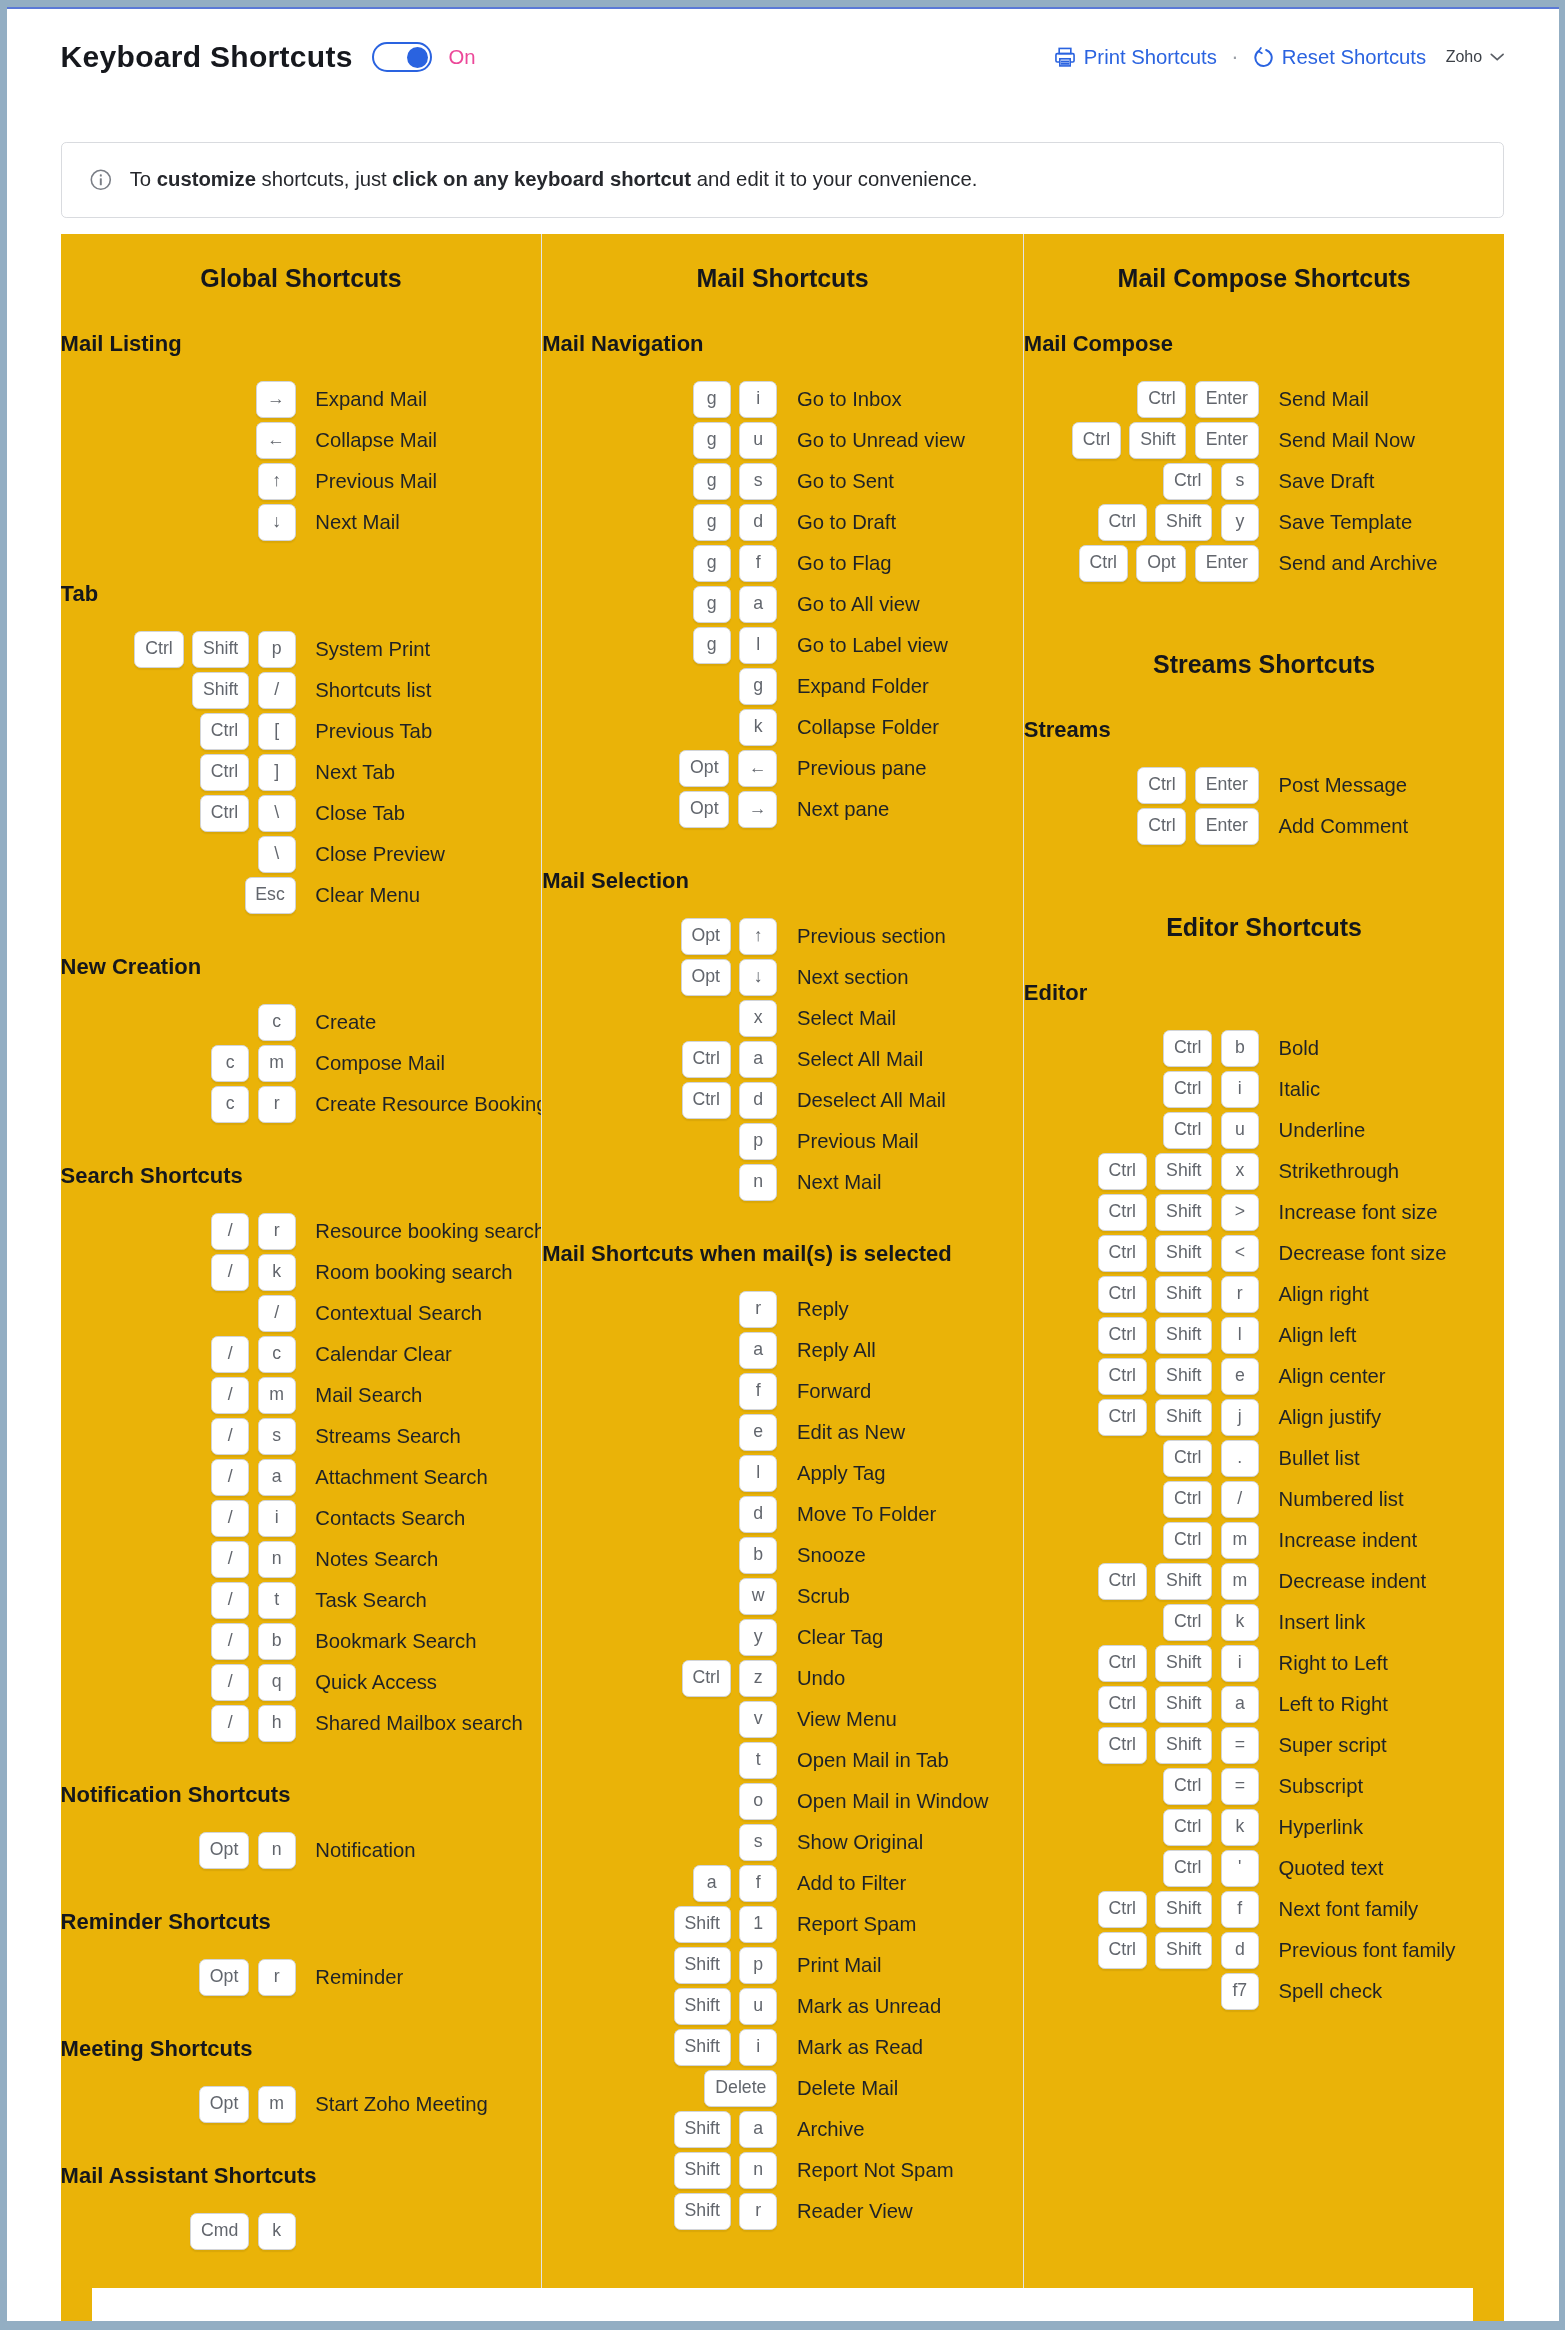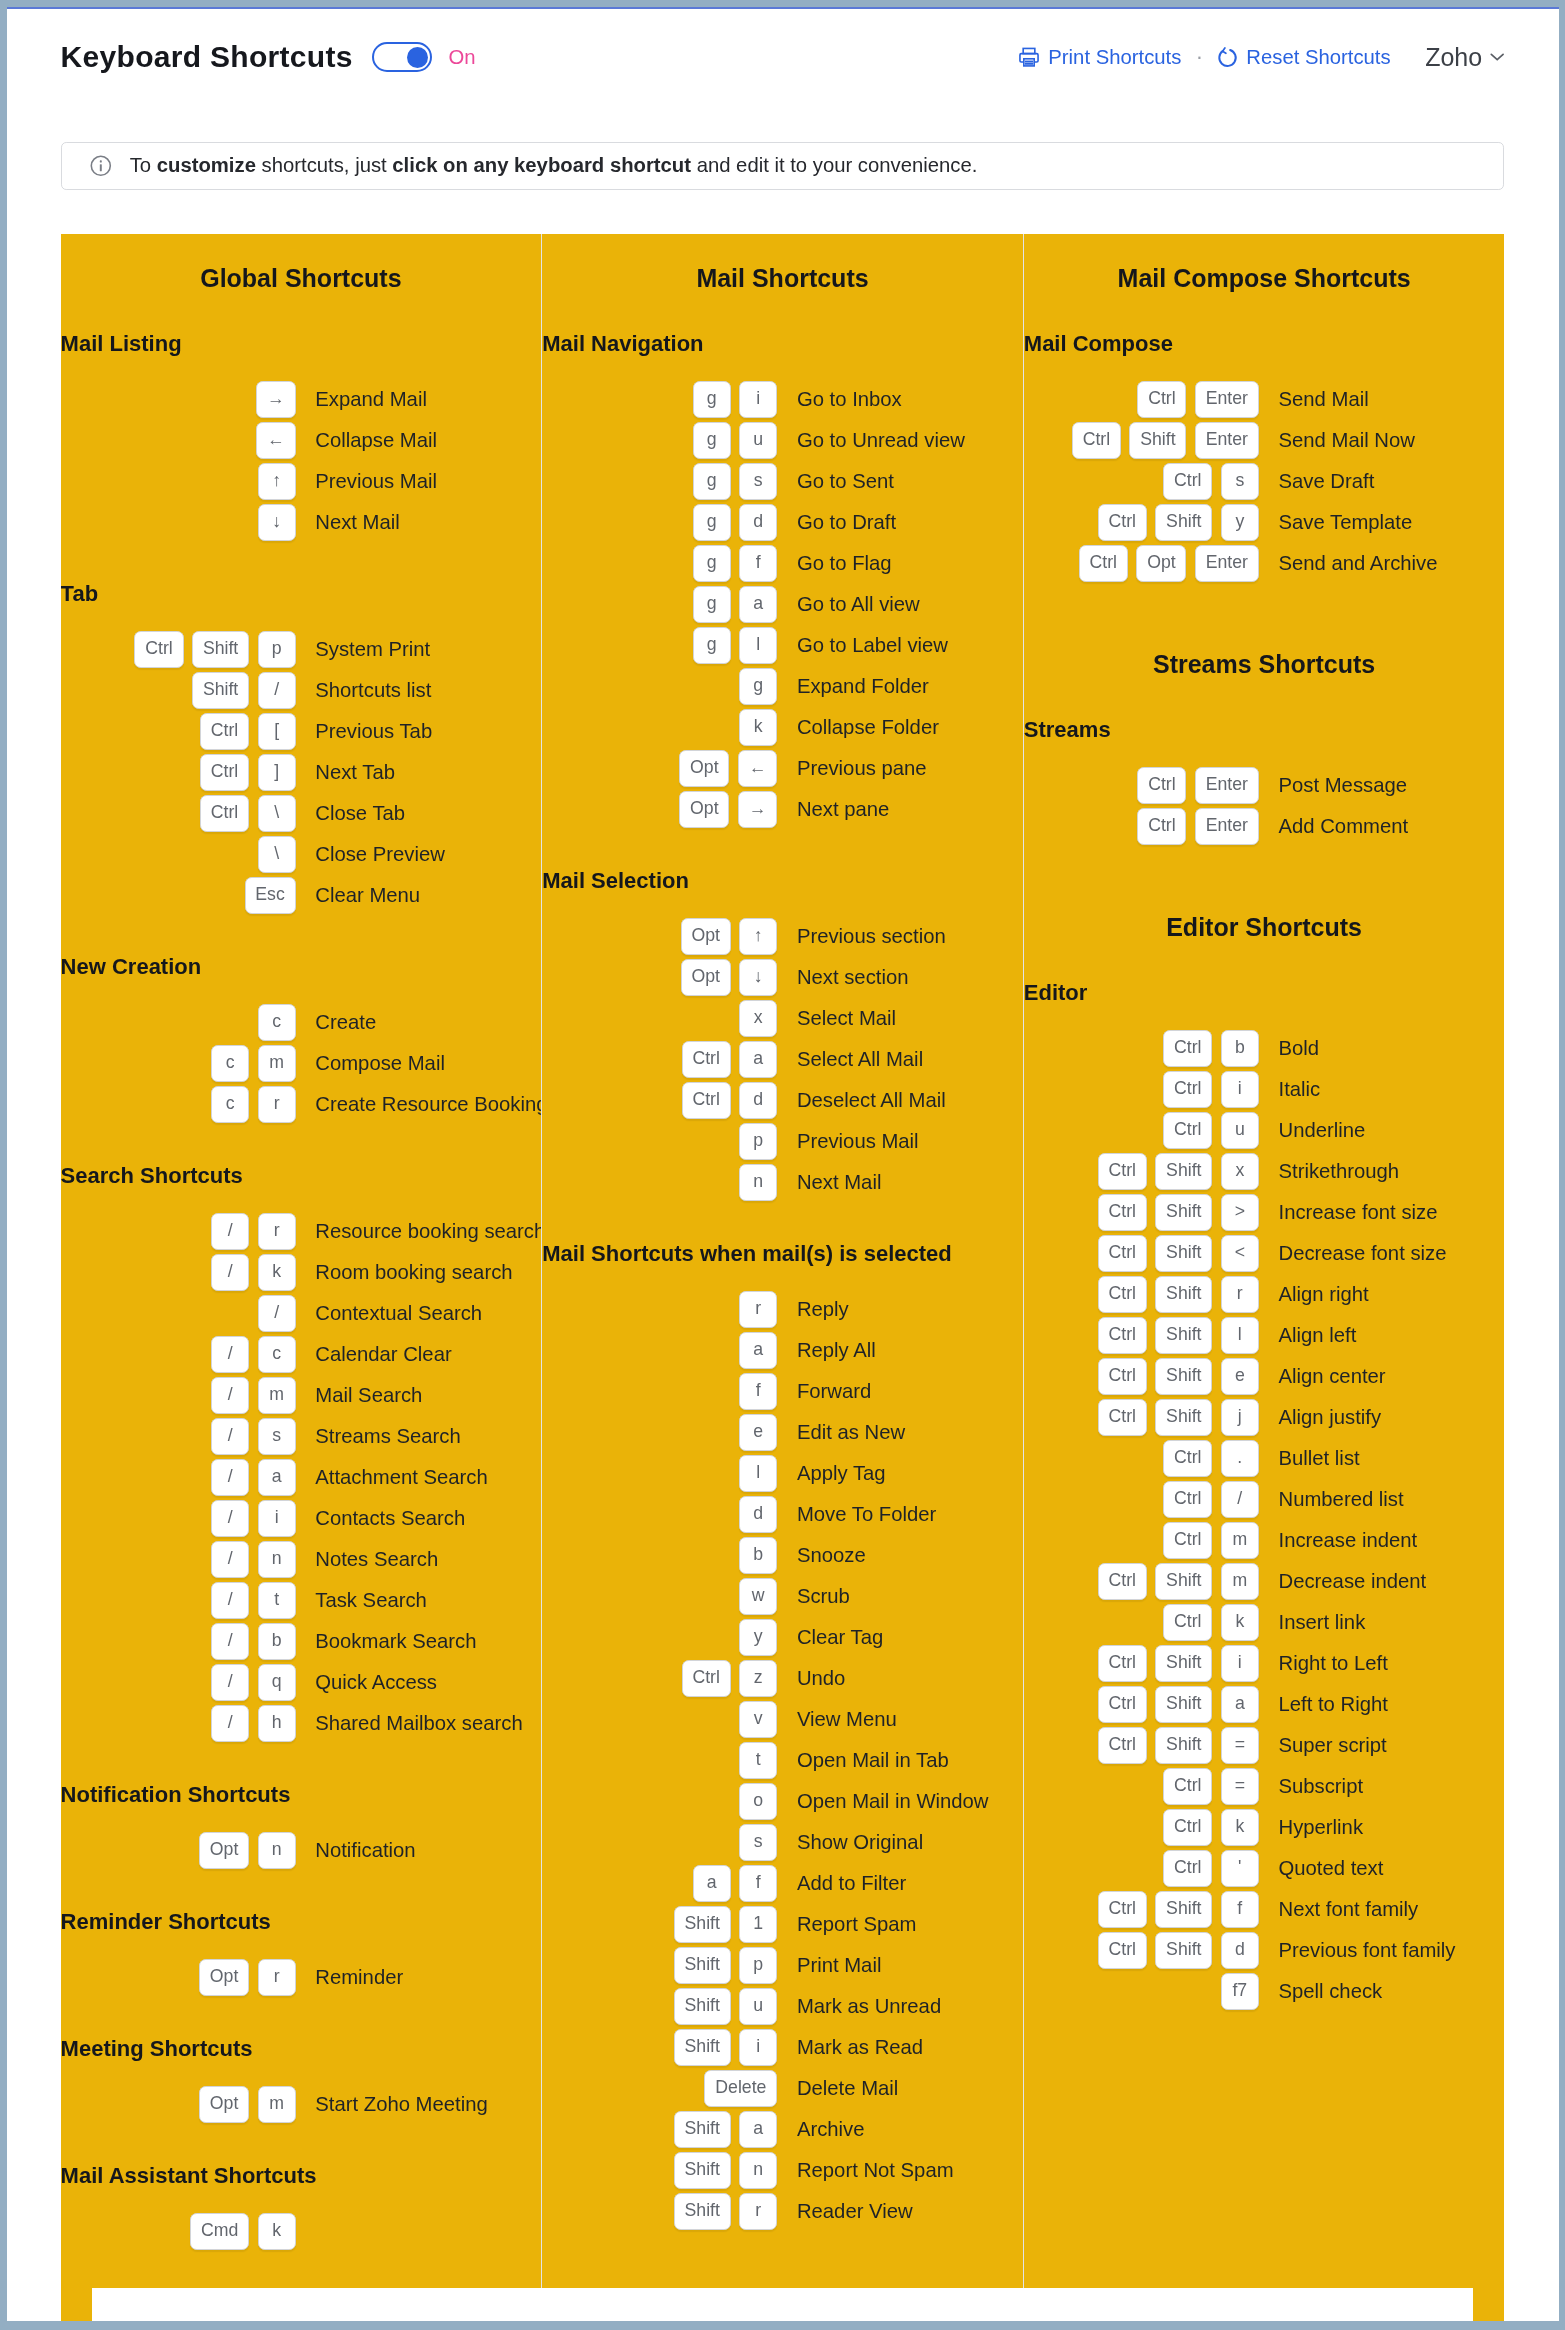--- a/index.html
+++ b/index.html
@@ -25,24 +25,24 @@
   .toggle{
     margin-left:19.7px;width:60px;height:30px;border:2px solid #2a63e0;border-radius:17px;
     background:#fff;display:flex;align-items:center;justify-content:flex-end;box-sizing:border-box;
     cursor:pointer;
   }
   .toggle-knob{width:21px;height:21px;border-radius:50%;background:#2a63e0;margin-right:2.6px;}
   .toggle-state{margin-left:16px;font-size:20.3px;color:#ec4899;}
   .header-right{display:flex;align-items:center;gap:10.5px;}
   .link{display:flex;align-items:center;gap:7.9px;font-size:20.3px;color:#2a63e0;cursor:pointer;}
   .dot-sep{color:#9a9ea5;font-size:22px;padding:0 3.9px;}
-  .brand{display:flex;align-items:center;gap:7.9px;font-size:25px;color:#3c4047;margin-left:24px;cursor:pointer;}
+  .brand{display:flex;align-items:center;gap:7.9px;font-size:16px;color:#3c4047;margin-left:9px;cursor:pointer;}
   
   .banner{
-    position:absolute;top:133px;left:54px;right:55px;height:48px;box-sizing:border-box;
+    position:absolute;top:133px;left:54px;right:55px;height:76px;box-sizing:border-box;
     background:#fff;border:1.3px solid #d9dbdf;border-radius:5.2px;
     display:flex;align-items:center;padding:0 27.5px;gap:17px;
   }
   .banner-text{font-size:20.3px;color:#26282d;}
   .banner-text b{font-weight:bold;}
   
   .panel{
     position:absolute;top:225px;left:54px;right:55px;bottom:0;
     background:#eab308;
   }

